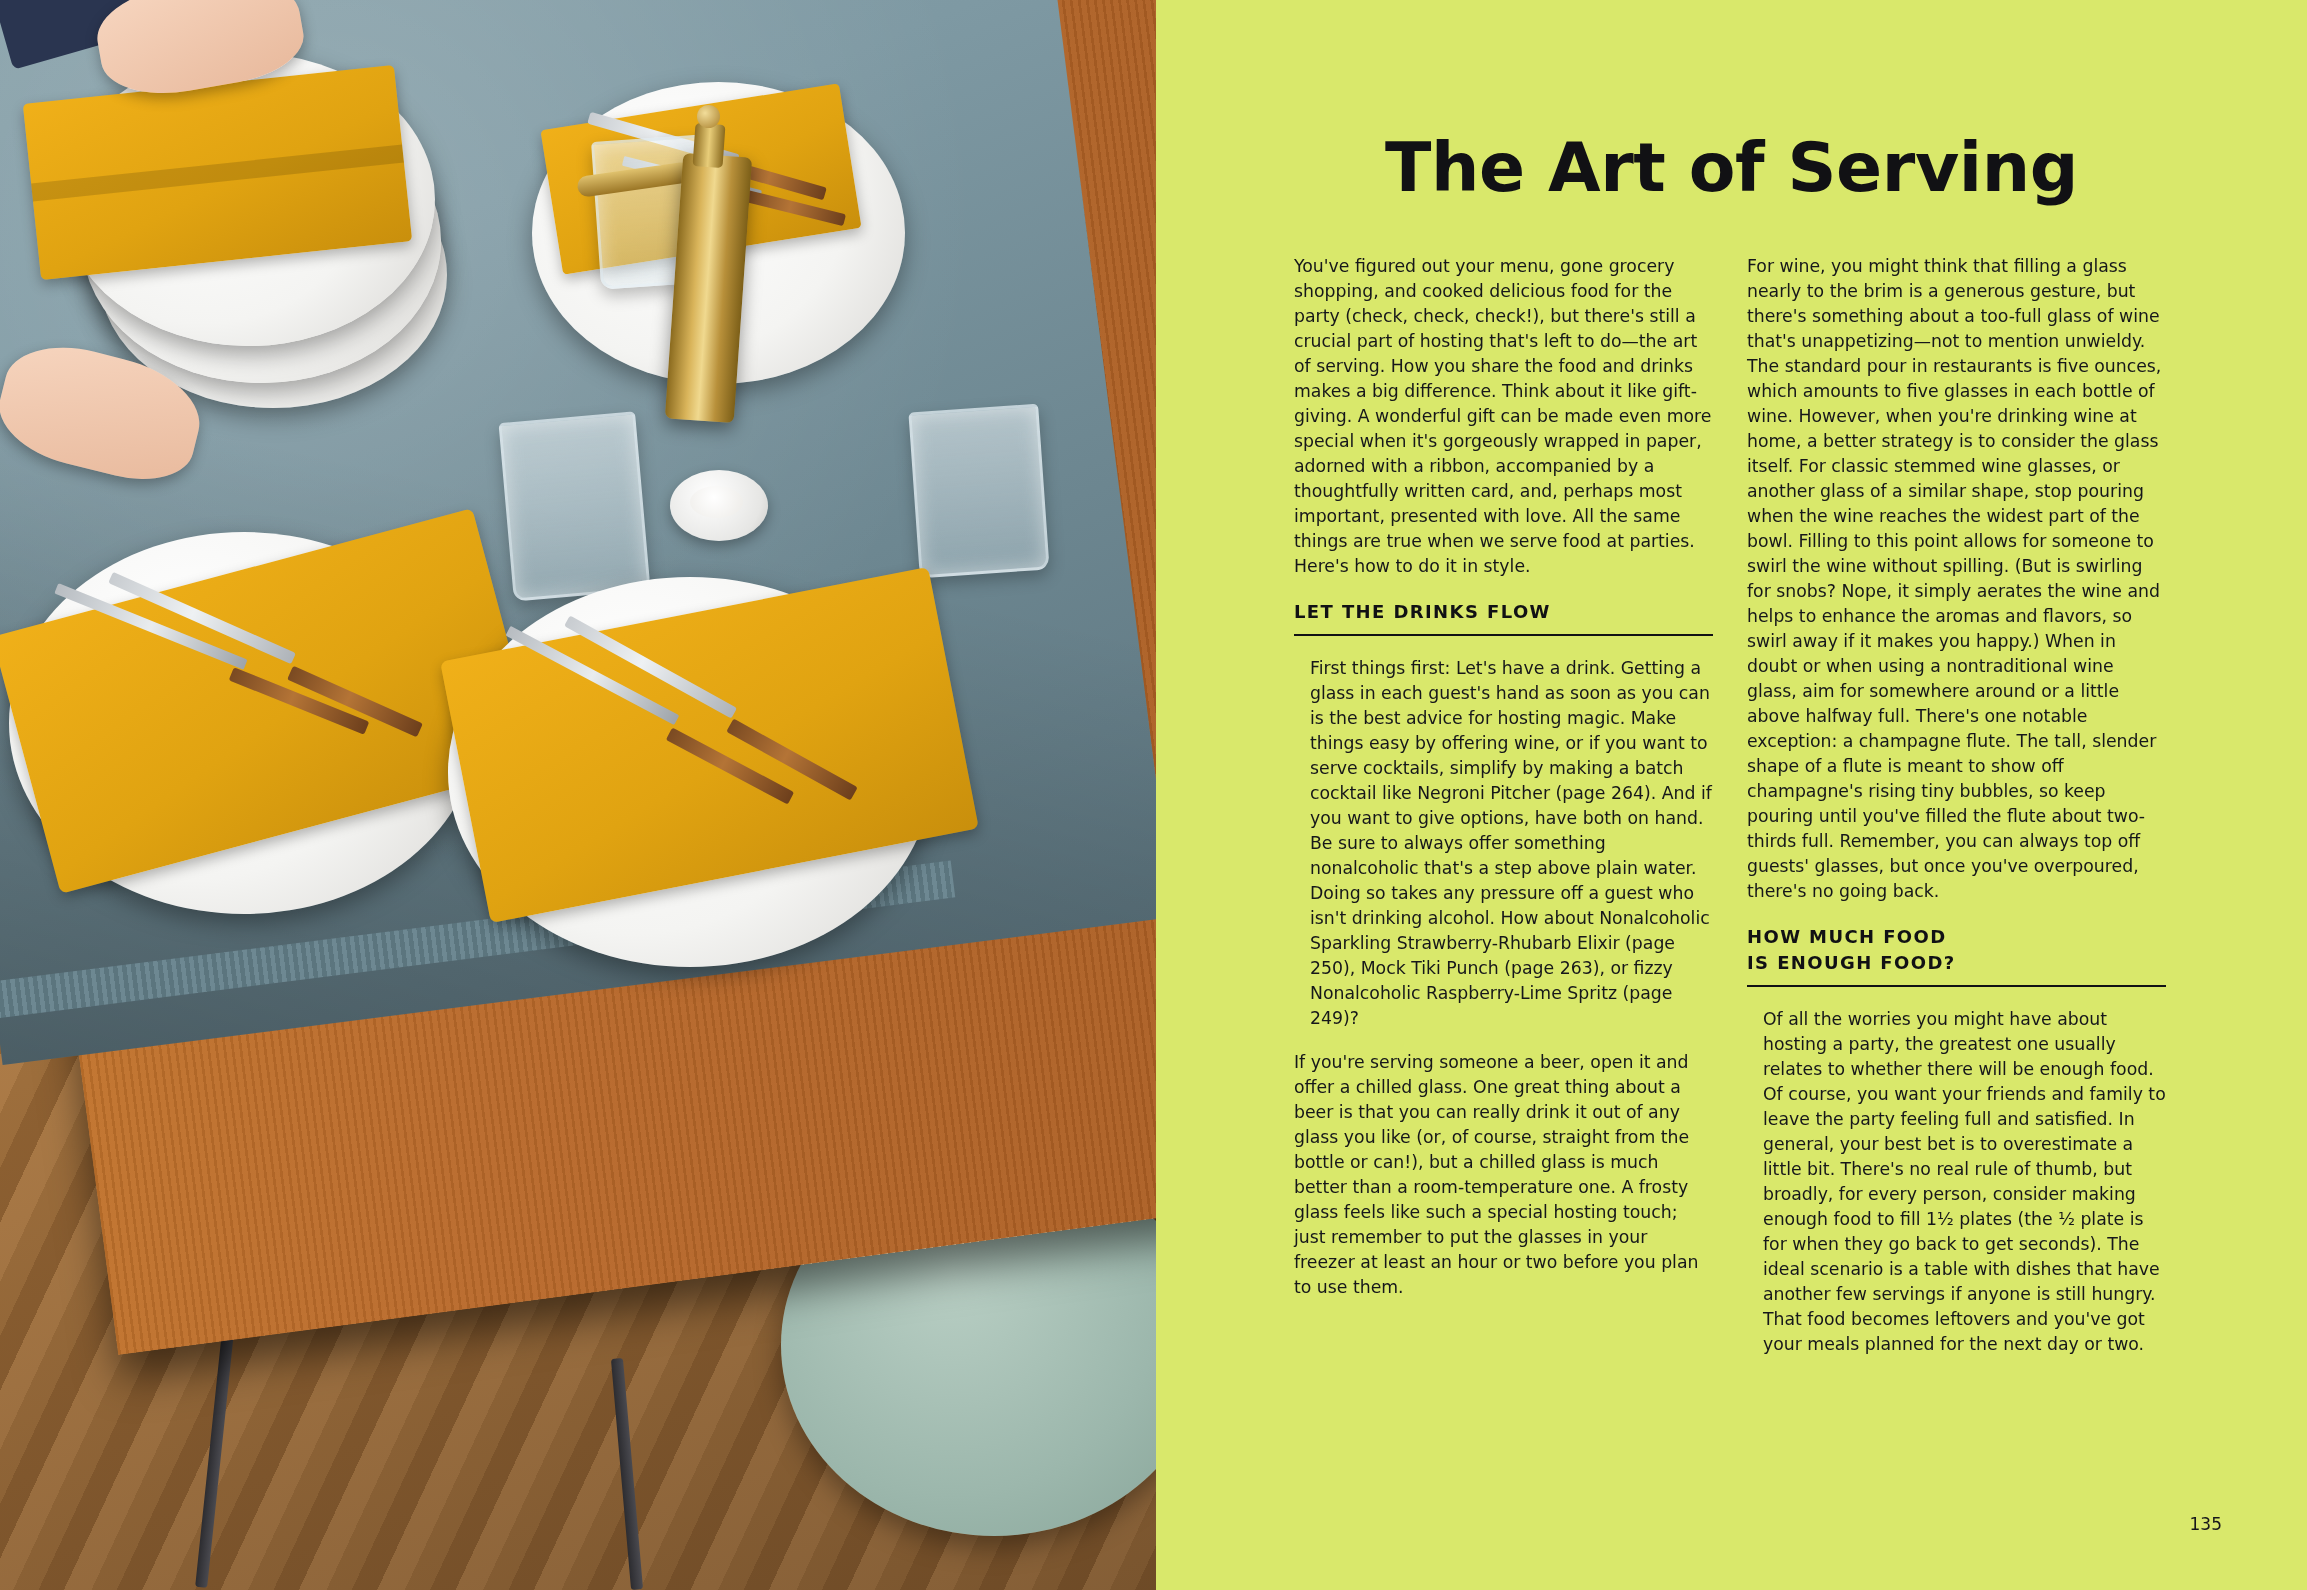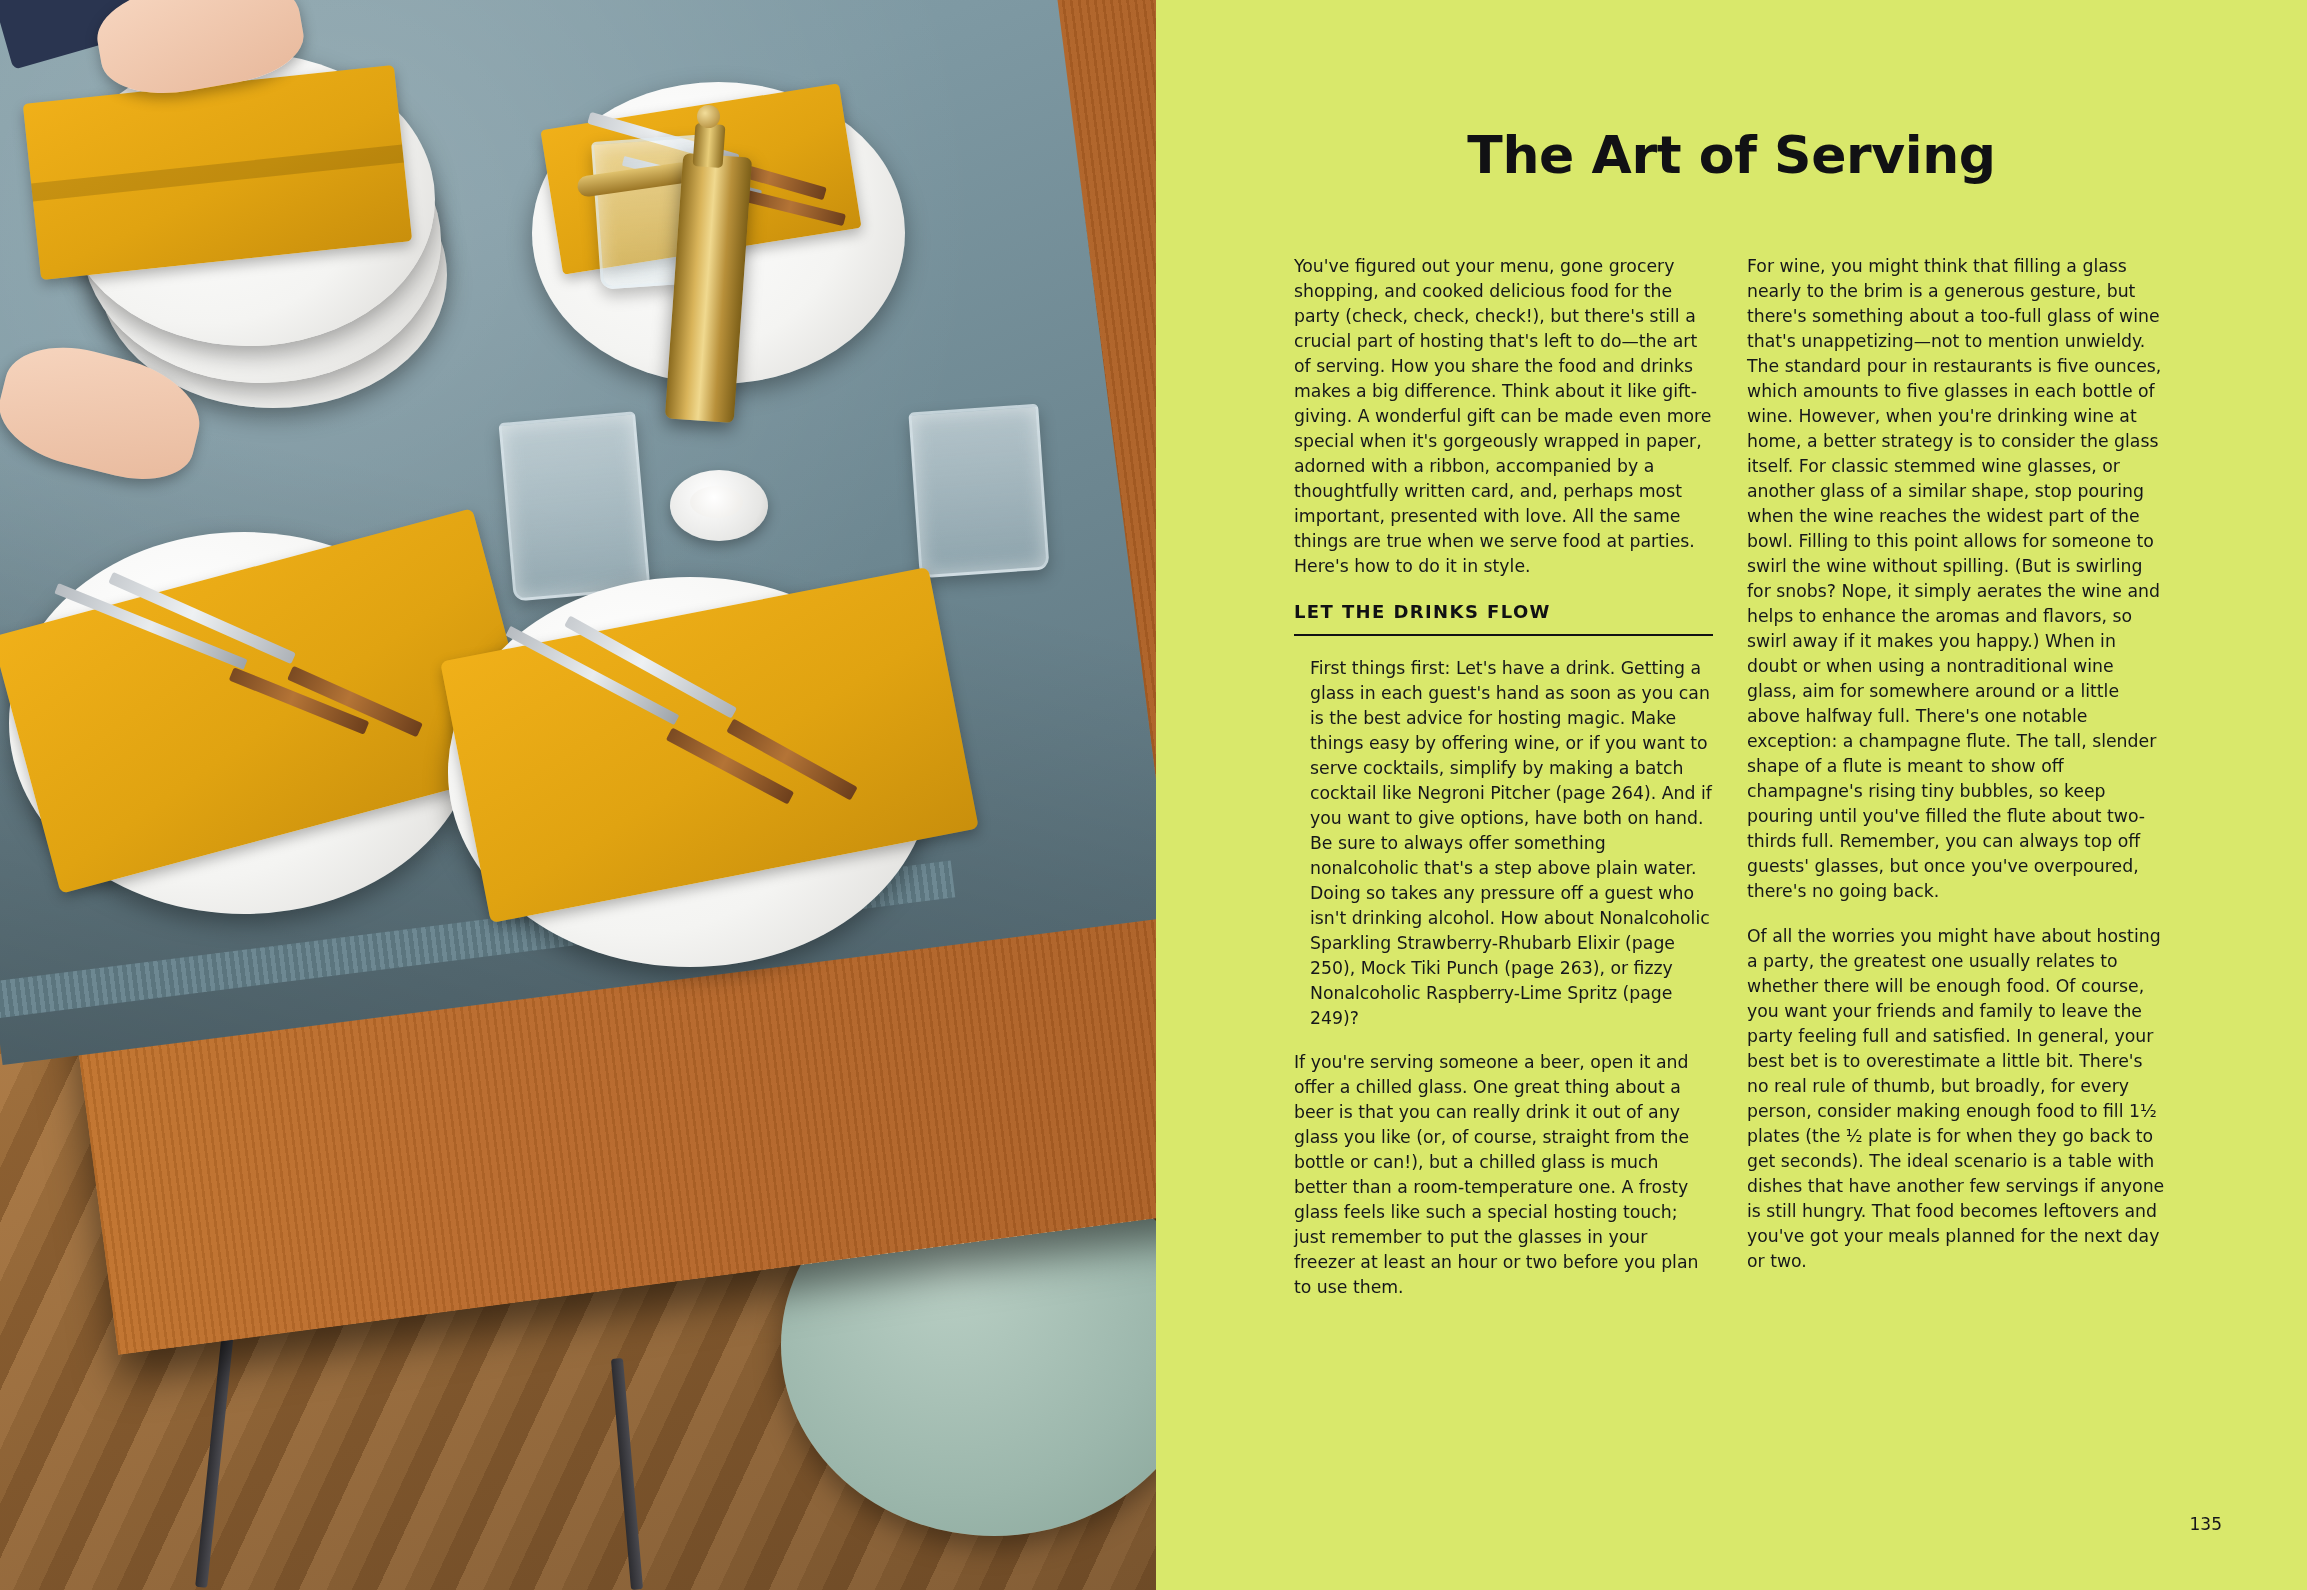--- a/index.html
+++ b/index.html
@@ -230,25 +230,25 @@
     position: relative;
     flex: 0 0 1151px;
     height: 1591px;
     background: #d9e86b;
     box-sizing: border-box;
     padding: 0;
   }
   .title {
     position: absolute;
     left: 0; right: 0;
-    top: 90px;
+    top: 82px;
     text-align: center;
     font-family: "DejaVu Sans", sans-serif;
     font-weight: bold;
-    font-size: 52px;
+    font-size: 68px;
     letter-spacing: -0.4px;
     color: #111114;
   }
   .col {
     width: 419px;
   }
   .cols-wrap {
     position: absolute;
     left: 138px;
     top: 254px;
@@ -361,20 +361,24 @@
 
     <div class="cols-wrap">
       <div class="col">
         <p class="body">You've figured out your menu, gone grocery shopping, and cooked delicious food for the party (check, check, check!), but there's still a crucial part of hosting that's left to do—the art of serving. How you share the food and drinks makes a big difference. Think about it like gift-giving. A wonderful gift can be made even more special when it's gorgeously wrapped in paper, adorned with a ribbon, accompanied by a thoughtfully written card, and, perhaps most important, presented with love. All the same things are true when we serve food at parties. Here's how to do it in style.</p>
         <h2 class="sub">Let the Drinks Flow</h2>
         <p class="body">First things first: Let's have a drink. Getting a glass in each guest's hand as soon as you can is the best advice for hosting magic. Make things easy by offering wine, or if you want to serve cocktails, simplify by making a batch cocktail like Negroni Pitcher (page 264). And if you want to give options, have both on hand. Be sure to always offer something nonalcoholic that's a step above plain water. Doing so takes any pressure off a guest who isn't drinking alcohol. How about Nonalcoholic Sparkling Strawberry-Rhubarb Elixir (page 250), Mock Tiki Punch (page 263), or fizzy Nonalcoholic Raspberry-Lime Spritz (page 249)?</p>
         <p class="body">If you're serving someone a beer, open it and offer a chilled glass. One great thing about a beer is that you can really drink it out of any glass you like (or, of course, straight from the bottle or can!), but a chilled glass is much better than a room-temperature one. A frosty glass feels like such a special hosting touch; just remember to put the glasses in your freezer at least an hour or two before you plan to use them.</p>
       </div>
       <div class="col">
         <p class="body">For wine, you might think that filling a glass nearly to the brim is a generous gesture, but there's something about a too-full glass of wine that's unappetizing—not to mention unwieldy. The standard pour in restaurants is five ounces, which amounts to five glasses in each bottle of wine. However, when you're drinking wine at home, a better strategy is to consider the glass itself. For classic stemmed wine glasses, or another glass of a similar shape, stop pouring when the wine reaches the widest part of the bowl. Filling to this point allows for someone to swirl the wine without spilling. (But is swirling for snobs? Nope, it simply aerates the wine and helps to enhance the aromas and flavors, so swirl away if it makes you happy.) When in doubt or when using a nontraditional wine glass, aim for somewhere around or a little above halfway full. There's one notable exception: a champagne flute. The tall, slender shape of a flute is meant to show off champagne's rising tiny bubbles, so keep pouring until you've filled the flute about two-thirds full. Remember, you can always top off guests' glasses, but once you've overpoured, there's no going back.</p>
+        <h2 class="sub">
+          <span>How Much Food</span><br>
+          <span>Is Enough Food?</span>
+        </h2>
         <p class="body">Of all the worries you might have about hosting a party, the greatest one usually relates to whether there will be enough food. Of course, you want your friends and family to leave the party feeling full and satisfied. In general, your best bet is to overestimate a little bit. There's no real rule of thumb, but broadly, for every person, consider making enough food to fill 1½ plates (the ½ plate is for when they go back to get seconds). The ideal scenario is a table with dishes that have another few servings if anyone is still hungry. That food becomes leftovers and you've got your meals planned for the next day or two.</p>
       </div>
     </div>
 
     <div class="folio">135</div>
   </div>
 
 </div>
 
 

